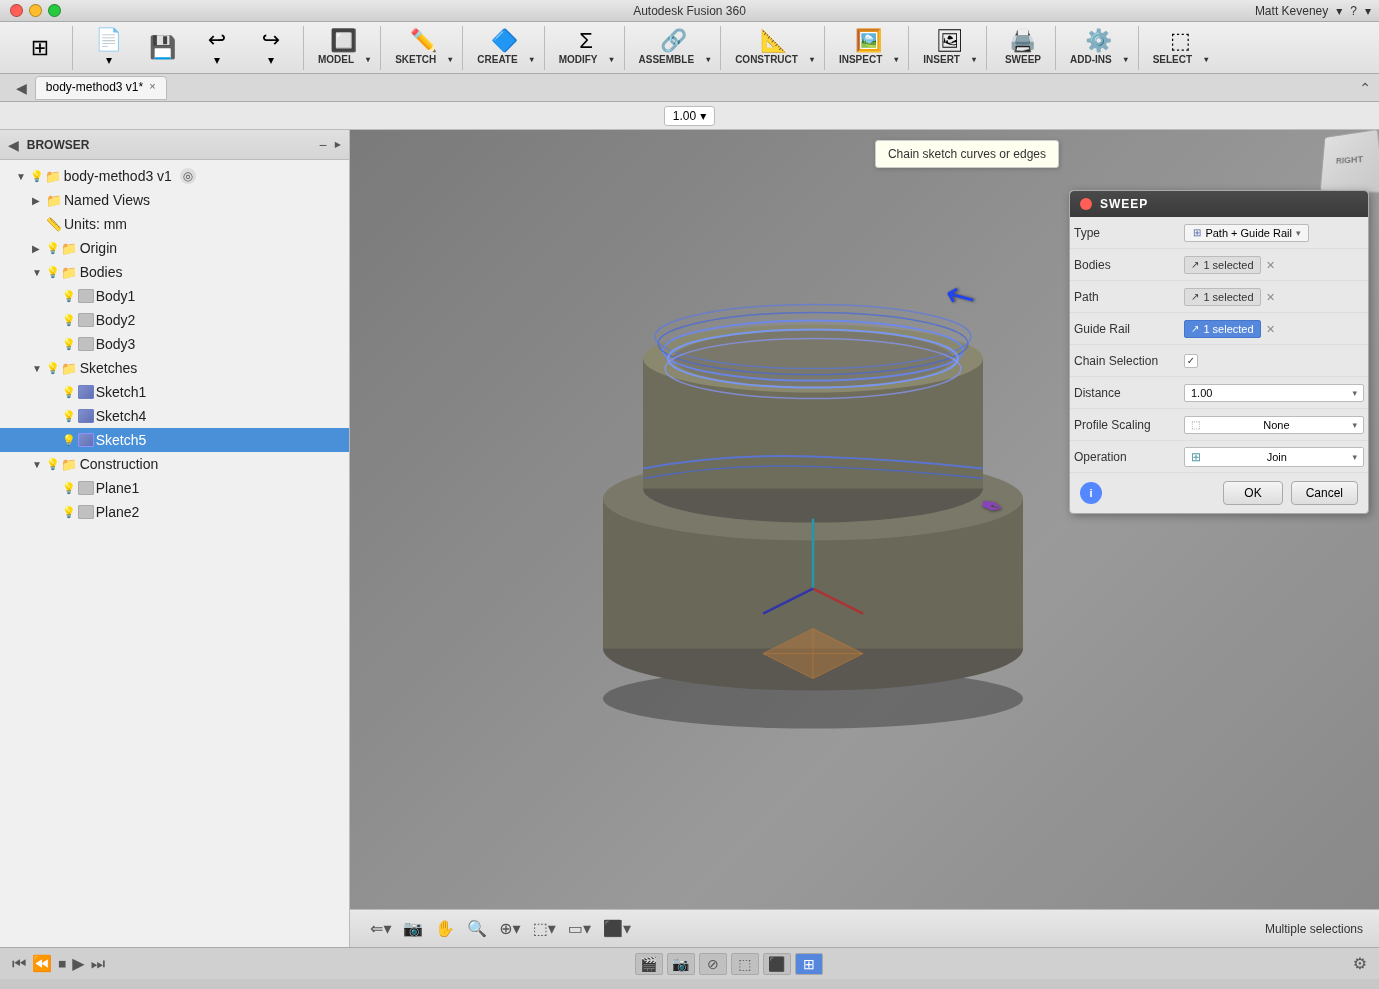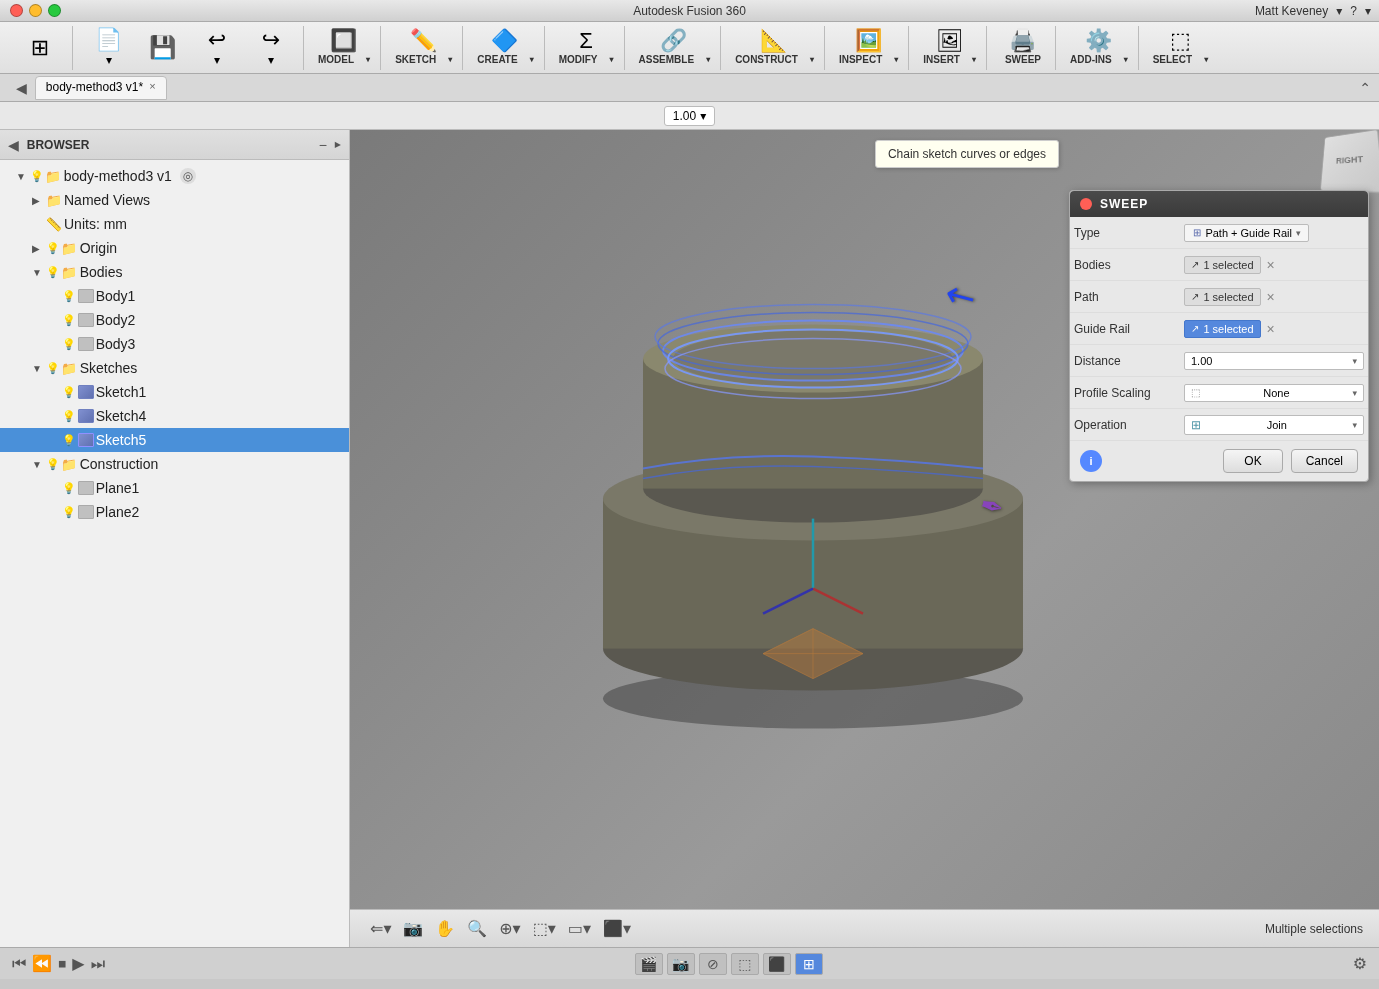--- a/index.html
+++ b/index.html
@@ -704,20 +704,28 @@
         <span class="sweep-label">Guide Rail</span>
         <div class="sweep-value">
           <div class="selected-badge active">
             <span class="sel-icon">↗</span>
             <span>1 selected</span>
           </div>
           <span class="x-btn">×</span>
         </div>
       </div>
 
+      <div class="sweep-row">
+        <span class="sweep-label">Chain Selection</span>
+        <div class="sweep-value">
+          <div class="checkbox">
+            <span class="checkmark">✓</span>
+          </div>
+        </div>
+      </div>
 
       <div class="sweep-row">
         <span class="sweep-label">Distance</span>
         <div class="sweep-value">
           <div class="dropdown-field">
             <span>1.00</span>
             <span class="dropdown-arrow">▾</span>
           </div>
         </div>
       </div>

